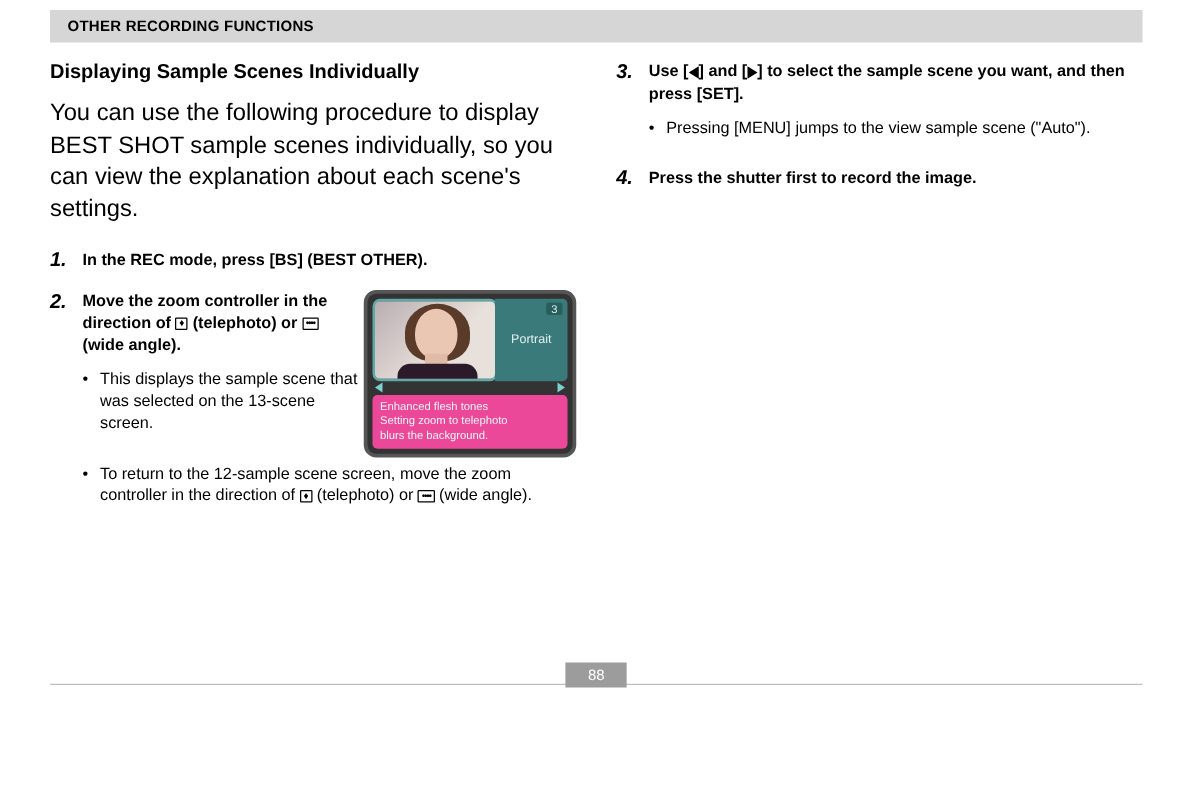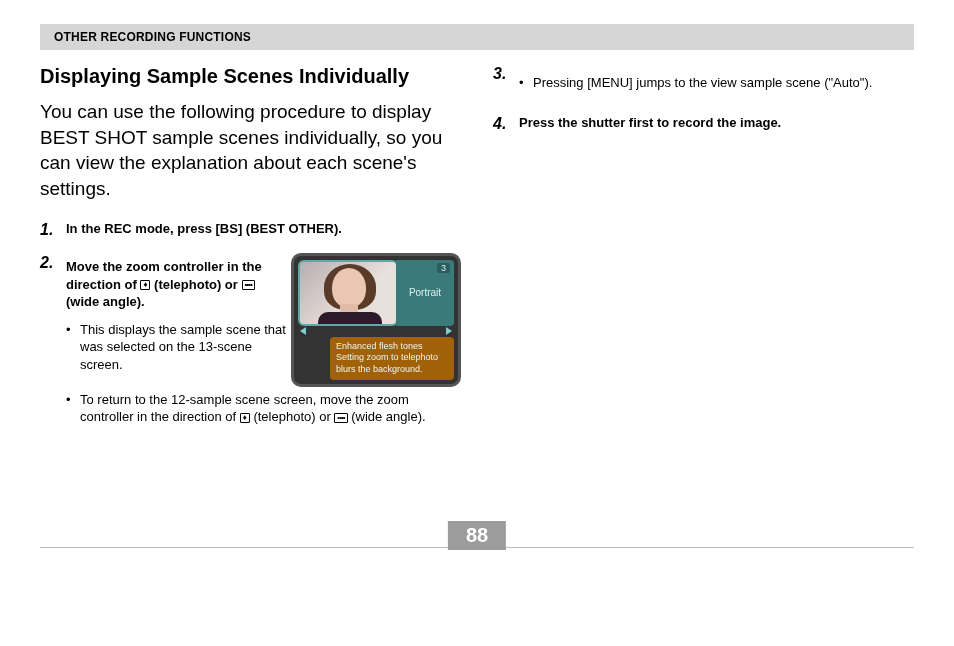--- a/index.html
+++ b/index.html
@@ -1,32 +1,32 @@
 <!DOCTYPE html>
 <html><head>
 <meta charset="utf-8">
 <style>
   * { box-sizing: border-box; margin: 0; padding: 0; }
   html, body { width: 954px; height: 646px; font-family: Arial, Helvetica, sans-serif; background: #fff; color: #000; }
-  .page { position: relative; width: 954px; height: 566px; padding: 24px 40px 0 40px; }
+  .page { position: relative; width: 954px; height: 566px; padding: 8px 40px 0 40px; }
   .header-bar { background: #d6d6d6; height: 26px; display: flex; align-items: center; padding-left: 14px; margin-bottom: 14px; }
   .header-bar span { font-size: 12px; font-weight: bold; letter-spacing: 0.2px; }
   .columns { display: flex; gap: 32px; }
   .col { flex: 1; }
-  .section-title { font-size: 20px; font-weight: bold; margin-bottom: 10px; line-height: 1.25; }
+  .section-title { font-size: 16px; font-weight: bold; margin-bottom: 10px; line-height: 1.25; }
   .intro { font-size: 19px; line-height: 1.35; margin-bottom: 18px; }
   .step { display: flex; margin-bottom: 14px; }
   .step-num { font-style: italic; font-weight: bold; font-size: 16px; width: 26px; flex-shrink: 0; line-height: 1.2; }
   .step-body { flex: 1; }
   .step-title { font-weight: bold; font-size: 13px; line-height: 1.35; }
   .step-bullets { margin-top: 10px; }
   .bullet { display: flex; font-size: 13px; line-height: 1.35; margin-bottom: 8px; }
   .bullet .dot { width: 14px; flex-shrink: 0; }
   .bullet .txt { flex: 1; }
-  .step2-row { display: flex; align-items: center; }
+  .step2-row { display: flex; align-items: flex-start; }
   .step2-text { flex: 1; }
   .icon-tele { display: inline-block; border: 1.5px solid #000; height: 10px; padding: 0 2px; font-size: 8px; line-height: 8px; font-weight: bold; vertical-align: middle; border-radius: 1px; }
   .icon-wide { display: inline-block; border: 1.5px solid #000; height: 10px; padding: 0 2px; font-size: 8px; line-height: 8px; vertical-align: middle; border-radius: 1px; letter-spacing: -1px; }
   .tri { display: inline-block; width: 0; height: 0; vertical-align: middle; }
   .tri-l { border-top: 5px solid transparent; border-bottom: 5px solid transparent; border-right: 8px solid #000; }
   .tri-r { border-top: 5px solid transparent; border-bottom: 5px solid transparent; border-left: 8px solid #000; }
   
   .sample { width: 170px; flex-shrink: 0; }
   .sample-frame { background: #333; border: 3px solid #555; border-radius: 10px; padding: 4px; }
   .sample-top { display: flex; position: relative; }
@@ -34,25 +34,25 @@
   .face { position: absolute; left: 32px; top: 6px; width: 34px; height: 40px; background: #e9c7b2; border-radius: 50% 50% 46% 46%; }
   .hair { position: absolute; left: 24px; top: 2px; width: 52px; height: 46px; background: #5a3a28; border-radius: 50% 50% 40% 40%; }
   .neck { position: absolute; left: 40px; top: 42px; width: 18px; height: 12px; background: #e0bca6; }
   .shirt { position: absolute; left: 18px; top: 50px; width: 64px; height: 20px; background: #2c1a2a; border-radius: 10px 10px 0 0; }
   .sample-side { flex: 1; background: #3a7a7a; border-radius: 0 4px 4px 0; display: flex; flex-direction: column; justify-content: center; align-items: center; color: #dfeef0; font-size: 10px; position: relative; margin-left: -2px; }
   .sample-side .num { position: absolute; top: 3px; right: 4px; background: #2a5d5d; padding: 0 4px; border-radius: 2px; font-size: 9px; }
   .sample-nav { display: flex; justify-content: space-between; margin-top: 1px; padding: 0 2px; }
   .sample-nav .ntri { width: 0; height: 0; border-top: 4px solid transparent; border-bottom: 4px solid transparent; }
   .sample-nav .nl { border-right: 6px solid #7bd0d0; }
   .sample-nav .nr { border-left: 6px solid #7bd0d0; }
-  .sample-desc { background: #a16207; color: #e8f4f4; font-size: 9px; line-height: 1.3; padding: 4px 6px; border-radius: 4px; margin-top: 2px; margin-left: 32px; }
+  .sample-desc { background: #ec4899; color: #e8f4f4; font-size: 9px; line-height: 1.3; padding: 4px 6px; border-radius: 4px; margin-top: 2px; }
   
   .footer { position: absolute; left: 40px; right: 40px; bottom: 18px; }
   .footer-line { height: 1px; background: #bfbfbf; }
-  .page-num-box { position: absolute; left: 50%; transform: translateX(-50%); bottom: -2px; background: #9c9c9c; color: #fff; font-weight: bold; font-size: 20px; padding: 3px 18px; }
+  .page-num-box { position: absolute; left: 50%; transform: translateX(-50%); bottom: -2px; background: #9c9c9c; color: #fff; font-weight: normal; font-size: 12px; padding: 3px 18px; }
 </style>
 </head>
 <body>
 
 <div class="page">
 
   <div class="header-bar">
     <span>OTHER RECORDING FUNCTIONS</span>
   </div>
 
@@ -132,20 +132,23 @@
 
         </div>
       </div>
     </div>
 
     <div class="col">
 
       <div class="step">
         <div class="step-num">3.</div>
         <div class="step-body">
+          <div class="step-title">
+            <span>Use [</span><span class="tri tri-l"></span><span>] and [</span><span class="tri tri-r"></span><span>] to select the sample scene you want, and then press [SET].</span>
+          </div>
           <div class="step-bullets">
             <div class="bullet">
               <div class="dot">•</div>
               <div class="txt">Pressing [MENU] jumps to the view sample scene ("Auto").</div>
             </div>
           </div>
         </div>
       </div>
 
       <div class="step">

